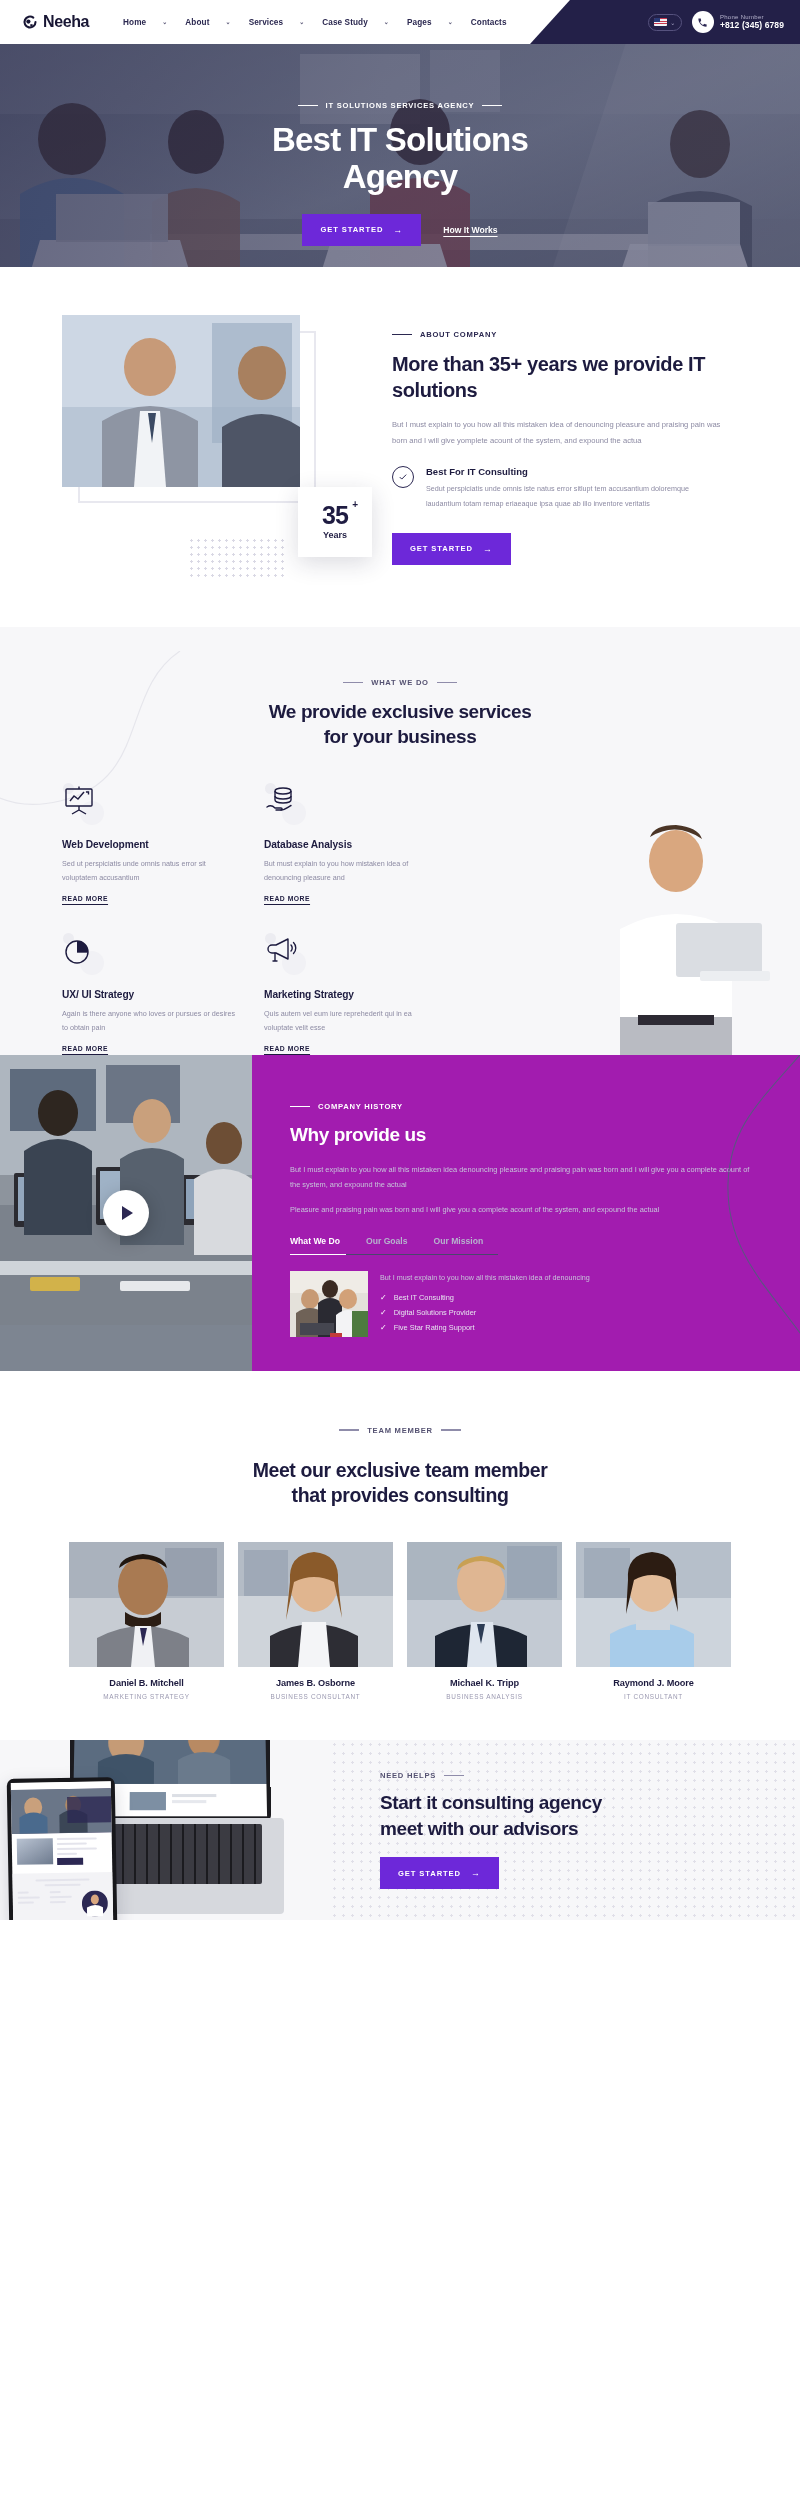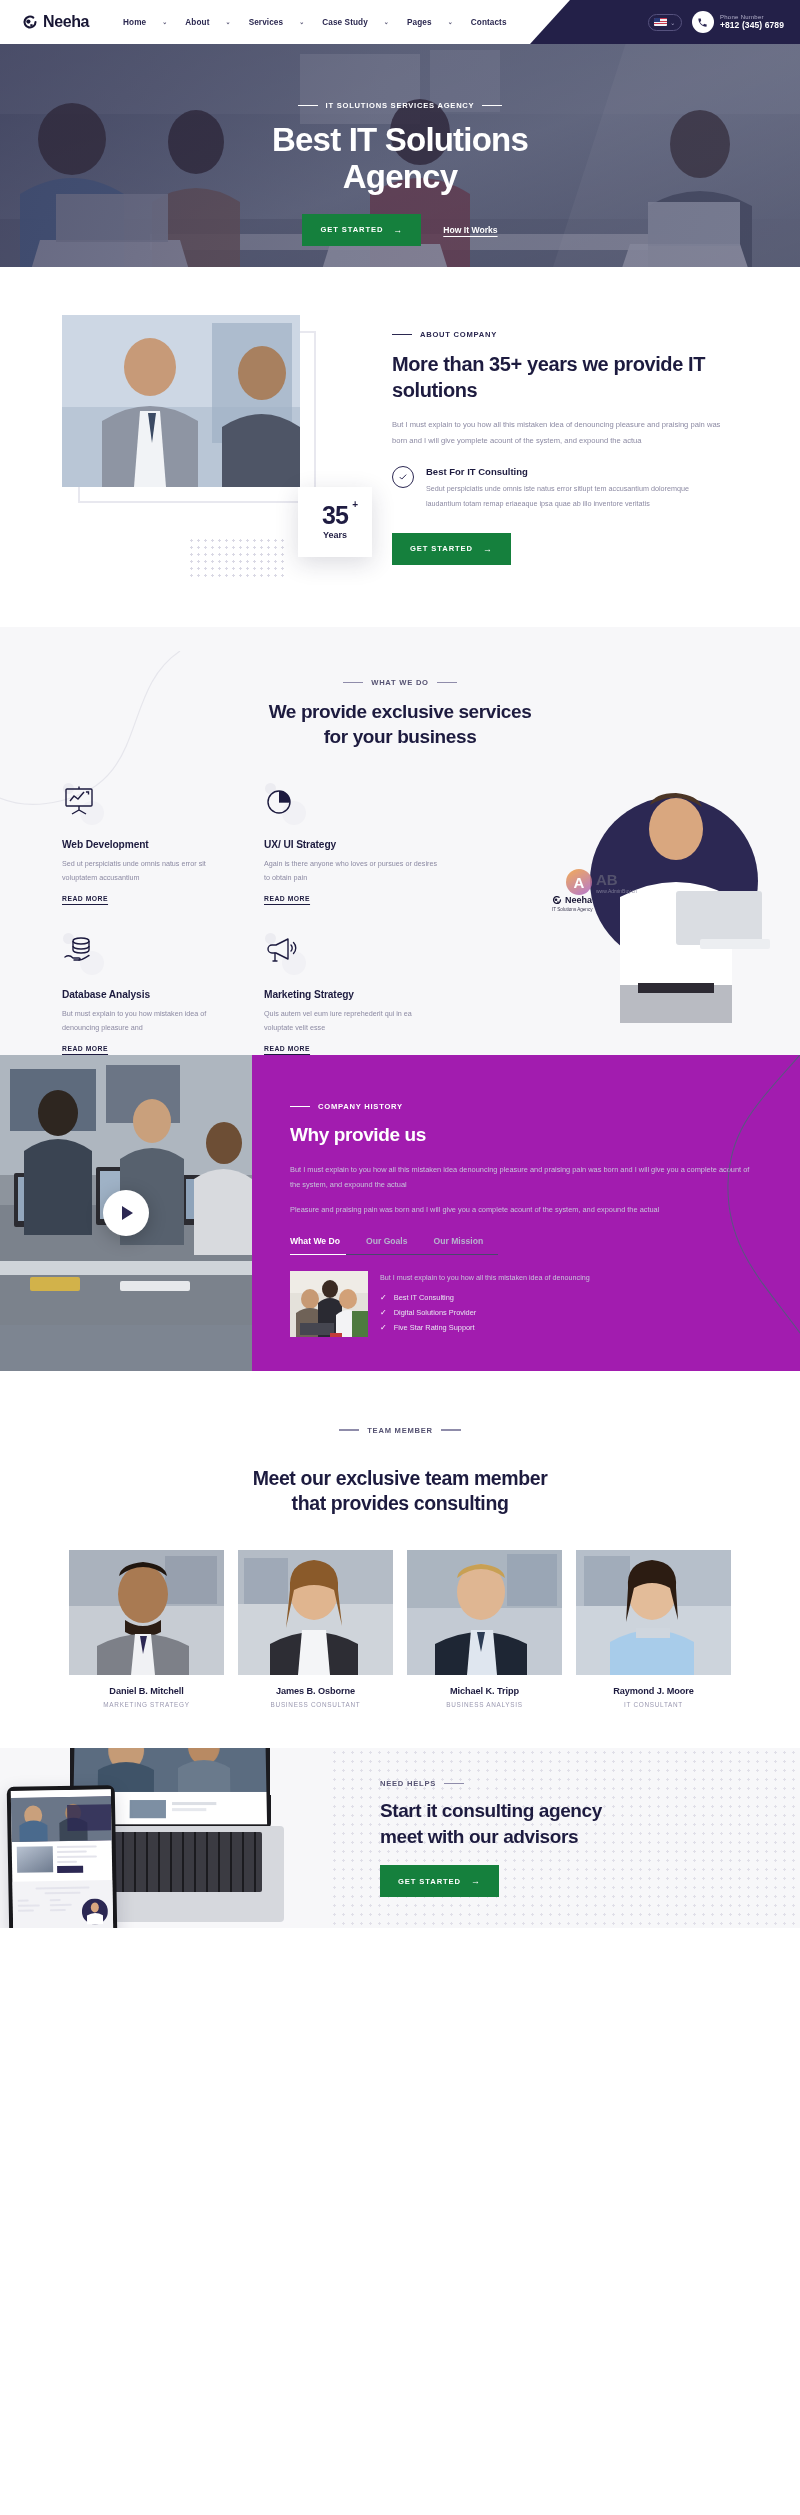--- a/index.html
+++ b/index.html
@@ -104,21 +104,21 @@
   .eyebrow.dark .ln { background: #2b2850; }
   .eyebrow.grey { color: #555272; }
   .eyebrow.grey .ln { background: #8f8caa; }
   .hero-title {
     margin-top: 12px;
     font-size: 33px; line-height: 1.12; font-weight: bold; color: #fff;
     letter-spacing: -0.8px;
   }
   .hero-cta { margin-top: 18px; display: flex; align-items: center; justify-content: center; gap: 22px; }
   .btn-primary {
-    background: #15803d; color: #fff; border: none;
+    background: #6d28d9; color: #fff; border: none;
     font-size: 7.6px; font-weight: bold; letter-spacing: .9px;
     padding: 11px 18px; display: inline-flex; align-items: center; gap: 10px;
     cursor: pointer; font-family: inherit;
   }
   .btn-arrow { font-size: 9px; }
   .link-underline {
     font-size: 8.6px; font-weight: bold; color: #fff;
     text-decoration: underline; text-underline-offset: 3px; cursor: pointer; text-align: right;
   }
 
@@ -165,21 +165,21 @@
     color: #2c2853; font-size: 9px;
   }
   .feature-title { font-size: 9.5px; font-weight: bold; color: #1d1b3f; }
   .feature-text { font-size: 7.2px; line-height: 2.0; color: #8c8aa3; margin-top: 5px; }
 
   
   .services { position: relative; background: #f7f7f9; padding: 42px 0 0; overflow: hidden; }
   .svc-swirl { position: absolute; left: -30px; top: 24px; width: 230px; height: 180px; }
   .svc-head { text-align: center; position: relative; z-index: 2; }
   .svc-head .h2 { font-size: 19px; margin-top: 13px; }
-  .svc-body { display: flex; position: relative; margin-top: 36px; z-index: 2; }
+  .svc-body { display: flex; position: relative; margin-top: 36px; z-index: 2; flex-direction: column; }
   .svc-grid {
     width: 380px; margin-left: 62px;
     display: grid; grid-template-columns: 1fr 1fr; gap: 30px 24px;
   }
   .svc-card { position: relative; }
   .svc-icon-wrap { position: relative; width: 44px; height: 40px; margin-bottom: 14px; }
   .svc-blob {
     position: absolute; left: 1px; top: -2px; width: 11px; height: 11px;
     border-radius: 50%; background: #ececf1;
   }
@@ -247,21 +247,21 @@
     width: 78px; height: 66px; flex: none; overflow: hidden;
     background: linear-gradient(150deg,#d9d3c8,#9a8f84);
   }
   .why-card-txt { font-size: 7.2px; line-height: 1.95; color: #c7c5da; }
   .why-list { margin-top: 8px; display: flex; flex-direction: column; gap: 6px; }
   .why-li { display: flex; align-items: center; gap: 7px; font-size: 7.4px; color: #e7e6f0; }
   .why-li .tick { color: #fff; font-size: 8px; }
 
   
   .team { background: #fff; padding: 46px 0 40px; text-align: center; }
-  .team .h2 { font-size: 19.5px; margin-top: 31px; }
+  .team .h2 { font-size: 19.5px; margin-top: 23px; }
   .team-grid {
     display: flex; gap: 14px; justify-content: center; margin-top: 34px;
   }
   .team-card { width: 155px; }
   .team-photo {
     width: 155px; height: 125px; overflow: hidden; position: relative;
     background: linear-gradient(160deg,#c6cdd8,#7f8ea3);
   }
   .team-name { font-size: 9.2px; font-weight: bold; color: #1d1b3f; margin-top: 11px; letter-spacing: -.1px; }
   .team-role { font-size: 6.4px; letter-spacing: .7px; color: #9a98b0; margin-top: 5px; }
@@ -522,47 +522,47 @@
           </div>
           <div class="svc-title">Web Development</div>
           <div class="svc-text">Sed ut perspiciatis unde omnis natus error sit voluptatem accusantium</div>
           <span class="svc-more">READ MORE</span>
         </div>
 
         <div class="svc-card">
           <div class="svc-icon-wrap">
             <span class="svc-blob"></span><span class="svc-blob2"></span>
             <span class="svc-icon">
-              <svg width="32" height="32" viewBox="0 0 32 32" fill="none" stroke="#1d1b3f" stroke-width="1.4">
-                <circle cx="15" cy="17" r="11"></circle>
-                <path d="M15 17V6a11 11 0 0 1 11 11z" fill="#1d1b3f" stroke="none"></path>
-                <path d="M15 17h11"></path>
-              </svg>
-            </span>
-          </div>
-          <div class="svc-title">UX/ UI Strategy</div>
-          <div class="svc-text">Again is there anyone who loves or pursues or desires to obtain pain</div>
-          <span class="svc-more">READ MORE</span>
-        </div>
-
-        <div class="svc-card">
-          <div class="svc-icon-wrap">
-            <span class="svc-blob"></span><span class="svc-blob2"></span>
-            <span class="svc-icon">
               <svg width="34" height="32" viewBox="0 0 34 32" fill="none" stroke="#1d1b3f" stroke-width="1.4">
                 <ellipse cx="19" cy="6" rx="8" ry="3"></ellipse>
                 <path d="M11 6v5c0 1.7 3.6 3 8 3s8-1.3 8-3V6"></path>
                 <path d="M11 11v4c0 1.7 3.6 3 8 3s8-1.3 8-3v-4"></path>
                 <path d="M3 22c3-2 6-1 8 1h6c1.5 0 1.5 2 0 2h-5" stroke-linecap="round"></path>
                 <path d="M17 25c4 0 7-3 10-4.5" stroke-linecap="round"></path>
               </svg>
             </span>
           </div>
           <div class="svc-title">Database Analysis</div>
           <div class="svc-text">But must explain to you how mistaken idea of denouncing pleasure and</div>
+          <span class="svc-more">READ MORE</span>
+        </div>
+
+        <div class="svc-card">
+          <div class="svc-icon-wrap">
+            <span class="svc-blob"></span><span class="svc-blob2"></span>
+            <span class="svc-icon">
+              <svg width="32" height="32" viewBox="0 0 32 32" fill="none" stroke="#1d1b3f" stroke-width="1.4">
+                <circle cx="15" cy="17" r="11"></circle>
+                <path d="M15 17V6a11 11 0 0 1 11 11z" fill="#1d1b3f" stroke="none"></path>
+                <path d="M15 17h11"></path>
+              </svg>
+            </span>
+          </div>
+          <div class="svc-title">UX/ UI Strategy</div>
+          <div class="svc-text">Again is there anyone who loves or pursues or desires to obtain pain</div>
           <span class="svc-more">READ MORE</span>
         </div>
 
         <div class="svc-card">
           <div class="svc-icon-wrap">
             <span class="svc-blob"></span><span class="svc-blob2"></span>
             <span class="svc-icon">
               <svg width="34" height="32" viewBox="0 0 34 32" fill="none" stroke="#1d1b3f" stroke-width="1.4">
                 <path d="M8 10h4l12-6v20l-12-6H8a3 3 0 0 1 0-8z" stroke-linejoin="round"></path>
                 <path d="M11 18v8M9 26h4" stroke-linecap="round"></path>

